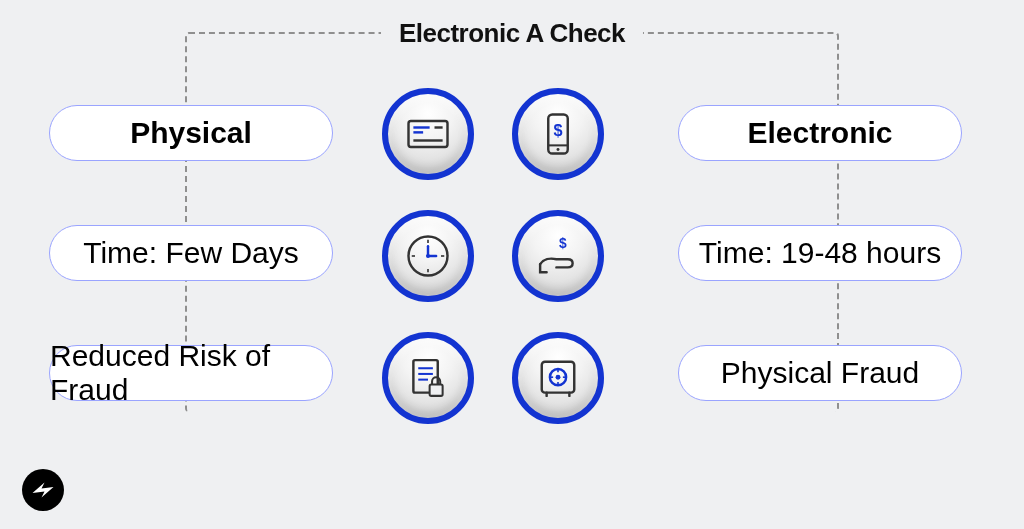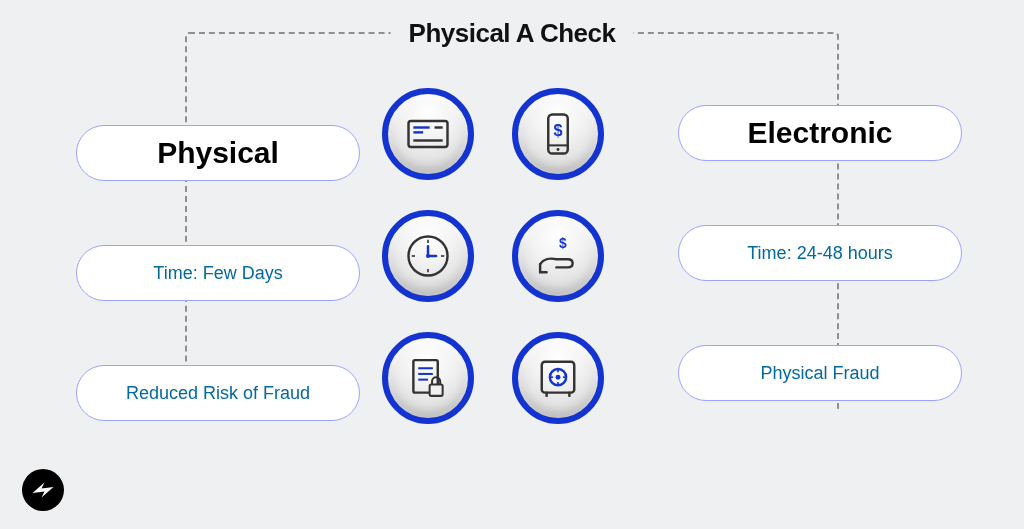--- a/index.html
+++ b/index.html
@@ -38,30 +38,30 @@
   .pill {
     position: absolute;
     height: 56px;
     width: 284px;
     background: #fff;
     border: 1px solid #9aa4ff;
     border-radius: 999px;
     display: flex;
     align-items: center;
     justify-content: center;
-    font-size: 18px;
-    color: #0369a1;
+    font-size: 30px;
+    color: #000000;
   }
   .pill.header {
     font-size: 30px;
     font-weight: 700;
     color: #000;
   }
 
-  .pill.l { left: 76px; margin-top: 20px; }
+  .pill.l { left: 49px; }
   .pill.r { right: 62px; justify-content: center; }
   .row1 { top: 105px; }
   .row2 { top: 225px; }
   .row3 { top: 345px; }
 
   .icon-col {
     position: absolute;
     top: 88px;
     display: flex;
     flex-direction: column;
@@ -95,37 +95,37 @@
     align-items: center;
     justify-content: center;
   }
   .logo svg { width: 30px; height: 30px; }
 </style>
 </head>
 <body>
 
 <div class="frame"></div>
 
-<div class="title">Physical A Check</div>
+<div class="title">Electronic A Check</div>
 
 <div class="pill header l row1">
   <span>Physical</span>
 </div>
 <div class="pill l row2">
   <span>Time: Few Days</span>
 </div>
 <div class="pill l row3">
   <span>Reduced Risk of Fraud</span>
 </div>
 
 <div class="pill header r row1">
   <span>Electronic</span>
 </div>
 <div class="pill r row2">
-  <span>Time: 24-48 hours</span>
+  <span>Time: 19-48 hours</span>
 </div>
 <div class="pill r row3">
   <span>Physical Fraud</span>
 </div>
 
 <div class="icon-col left">
   <div class="medallion">
     <svg viewBox="0 0 64 64" fill="none">
       <rect x="8" y="16" width="48" height="32" rx="3" stroke="#333" stroke-width="3"></rect>
       <line x1="14" y1="24" x2="34" y2="24" stroke="#1334d1" stroke-width="3"></line>

